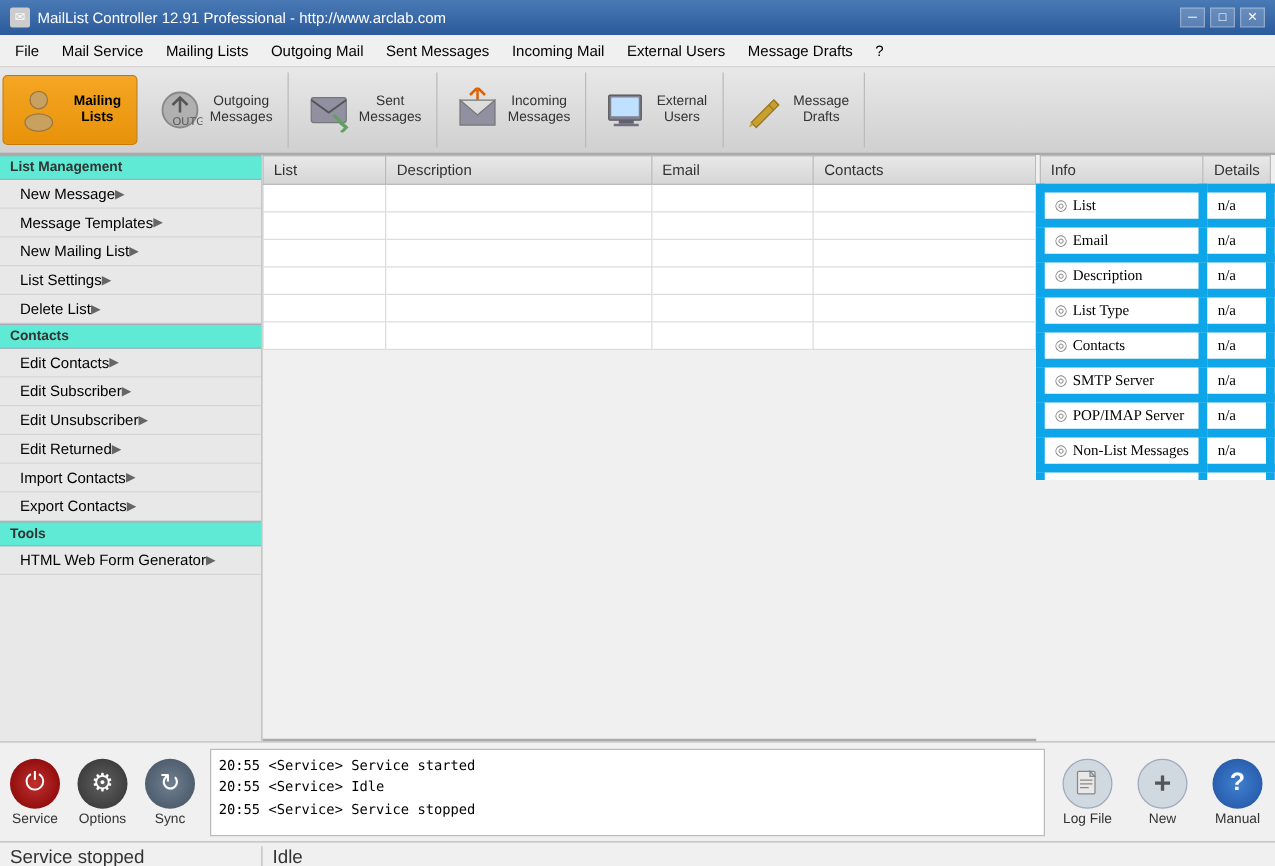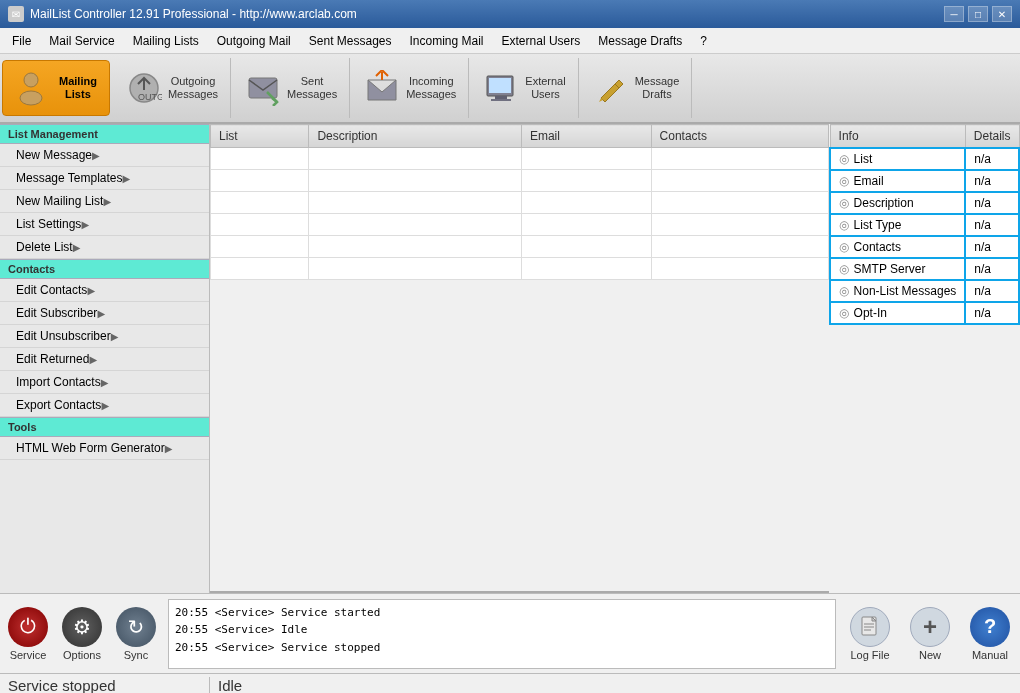--- a/index.html
+++ b/index.html
@@ -162,23 +162,24 @@
     }
     .info-table th {
       background: linear-gradient(to bottom, #e8e8e8, #d5d5d5);
       border: 1px solid #bbb;
       padding: 4px 8px;
       text-align: left;
       font-weight: normal;
       color: #333;
     }
     .info-table td {
-      border: 2px solid #0ea5e9;
+      border: 7px solid #0ea5e9;
       padding: 3px 8px;
       background: white;
+      font-family: Liberation Serif, serif;
     }
     .info-table .info-icon {
       color: #888;
       margin-right: 4px;
     }
     .info-table .highlight { color: #0000cc; }
 
     
     .bottom-panel {
       height: 80px;
@@ -503,20 +504,24 @@
           <tr>
             <td><span class="info-icon">◎</span>List Type</td>
             <td>n/a</td>
           </tr>
           <tr>
             <td><span class="info-icon">◎</span>Contacts</td>
             <td>n/a</td>
           </tr>
           <tr>
             <td><span class="info-icon">◎</span>SMTP Server</td>
+            <td>n/a</td>
+          </tr>
+          <tr>
+            <td><span class="info-icon">◎</span>POP/IMAP Server</td>
             <td>n/a</td>
           </tr>
           <tr>
             <td><span class="info-icon">◎</span>Non-List Messages</td>
             <td>n/a</td>
           </tr>
           <tr>
             <td><span class="info-icon">◎</span>Opt-In</td>
             <td>n/a</td>
           </tr>

